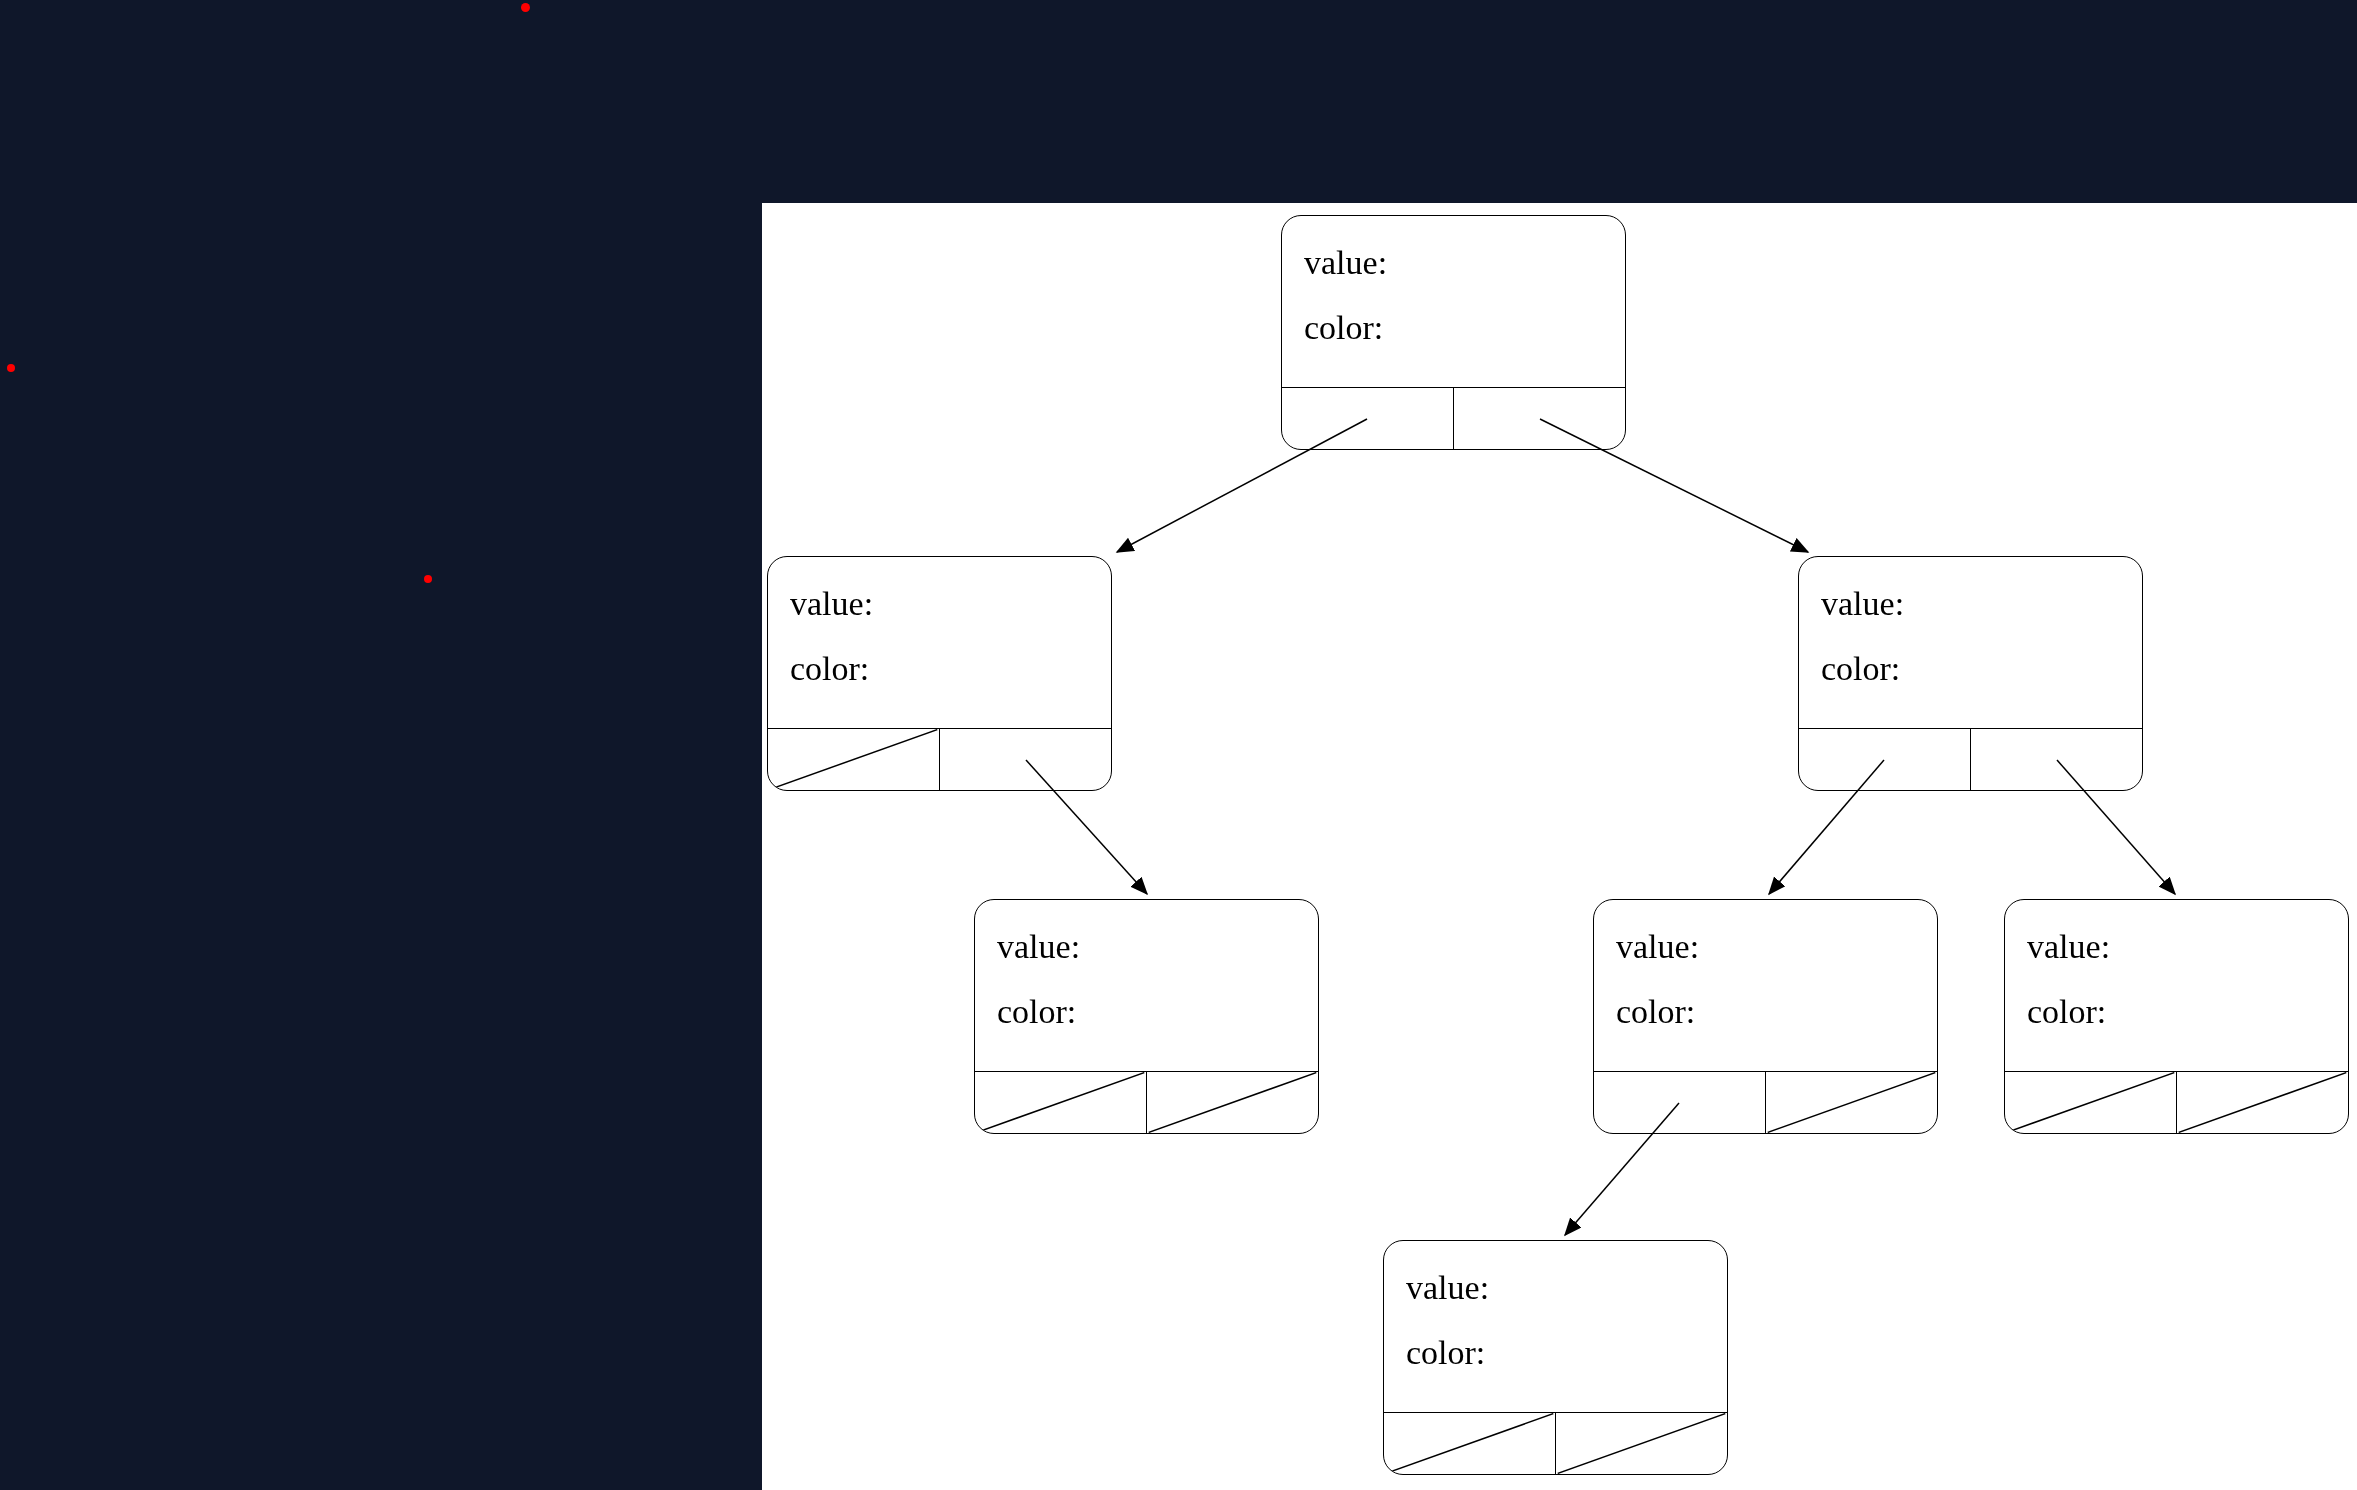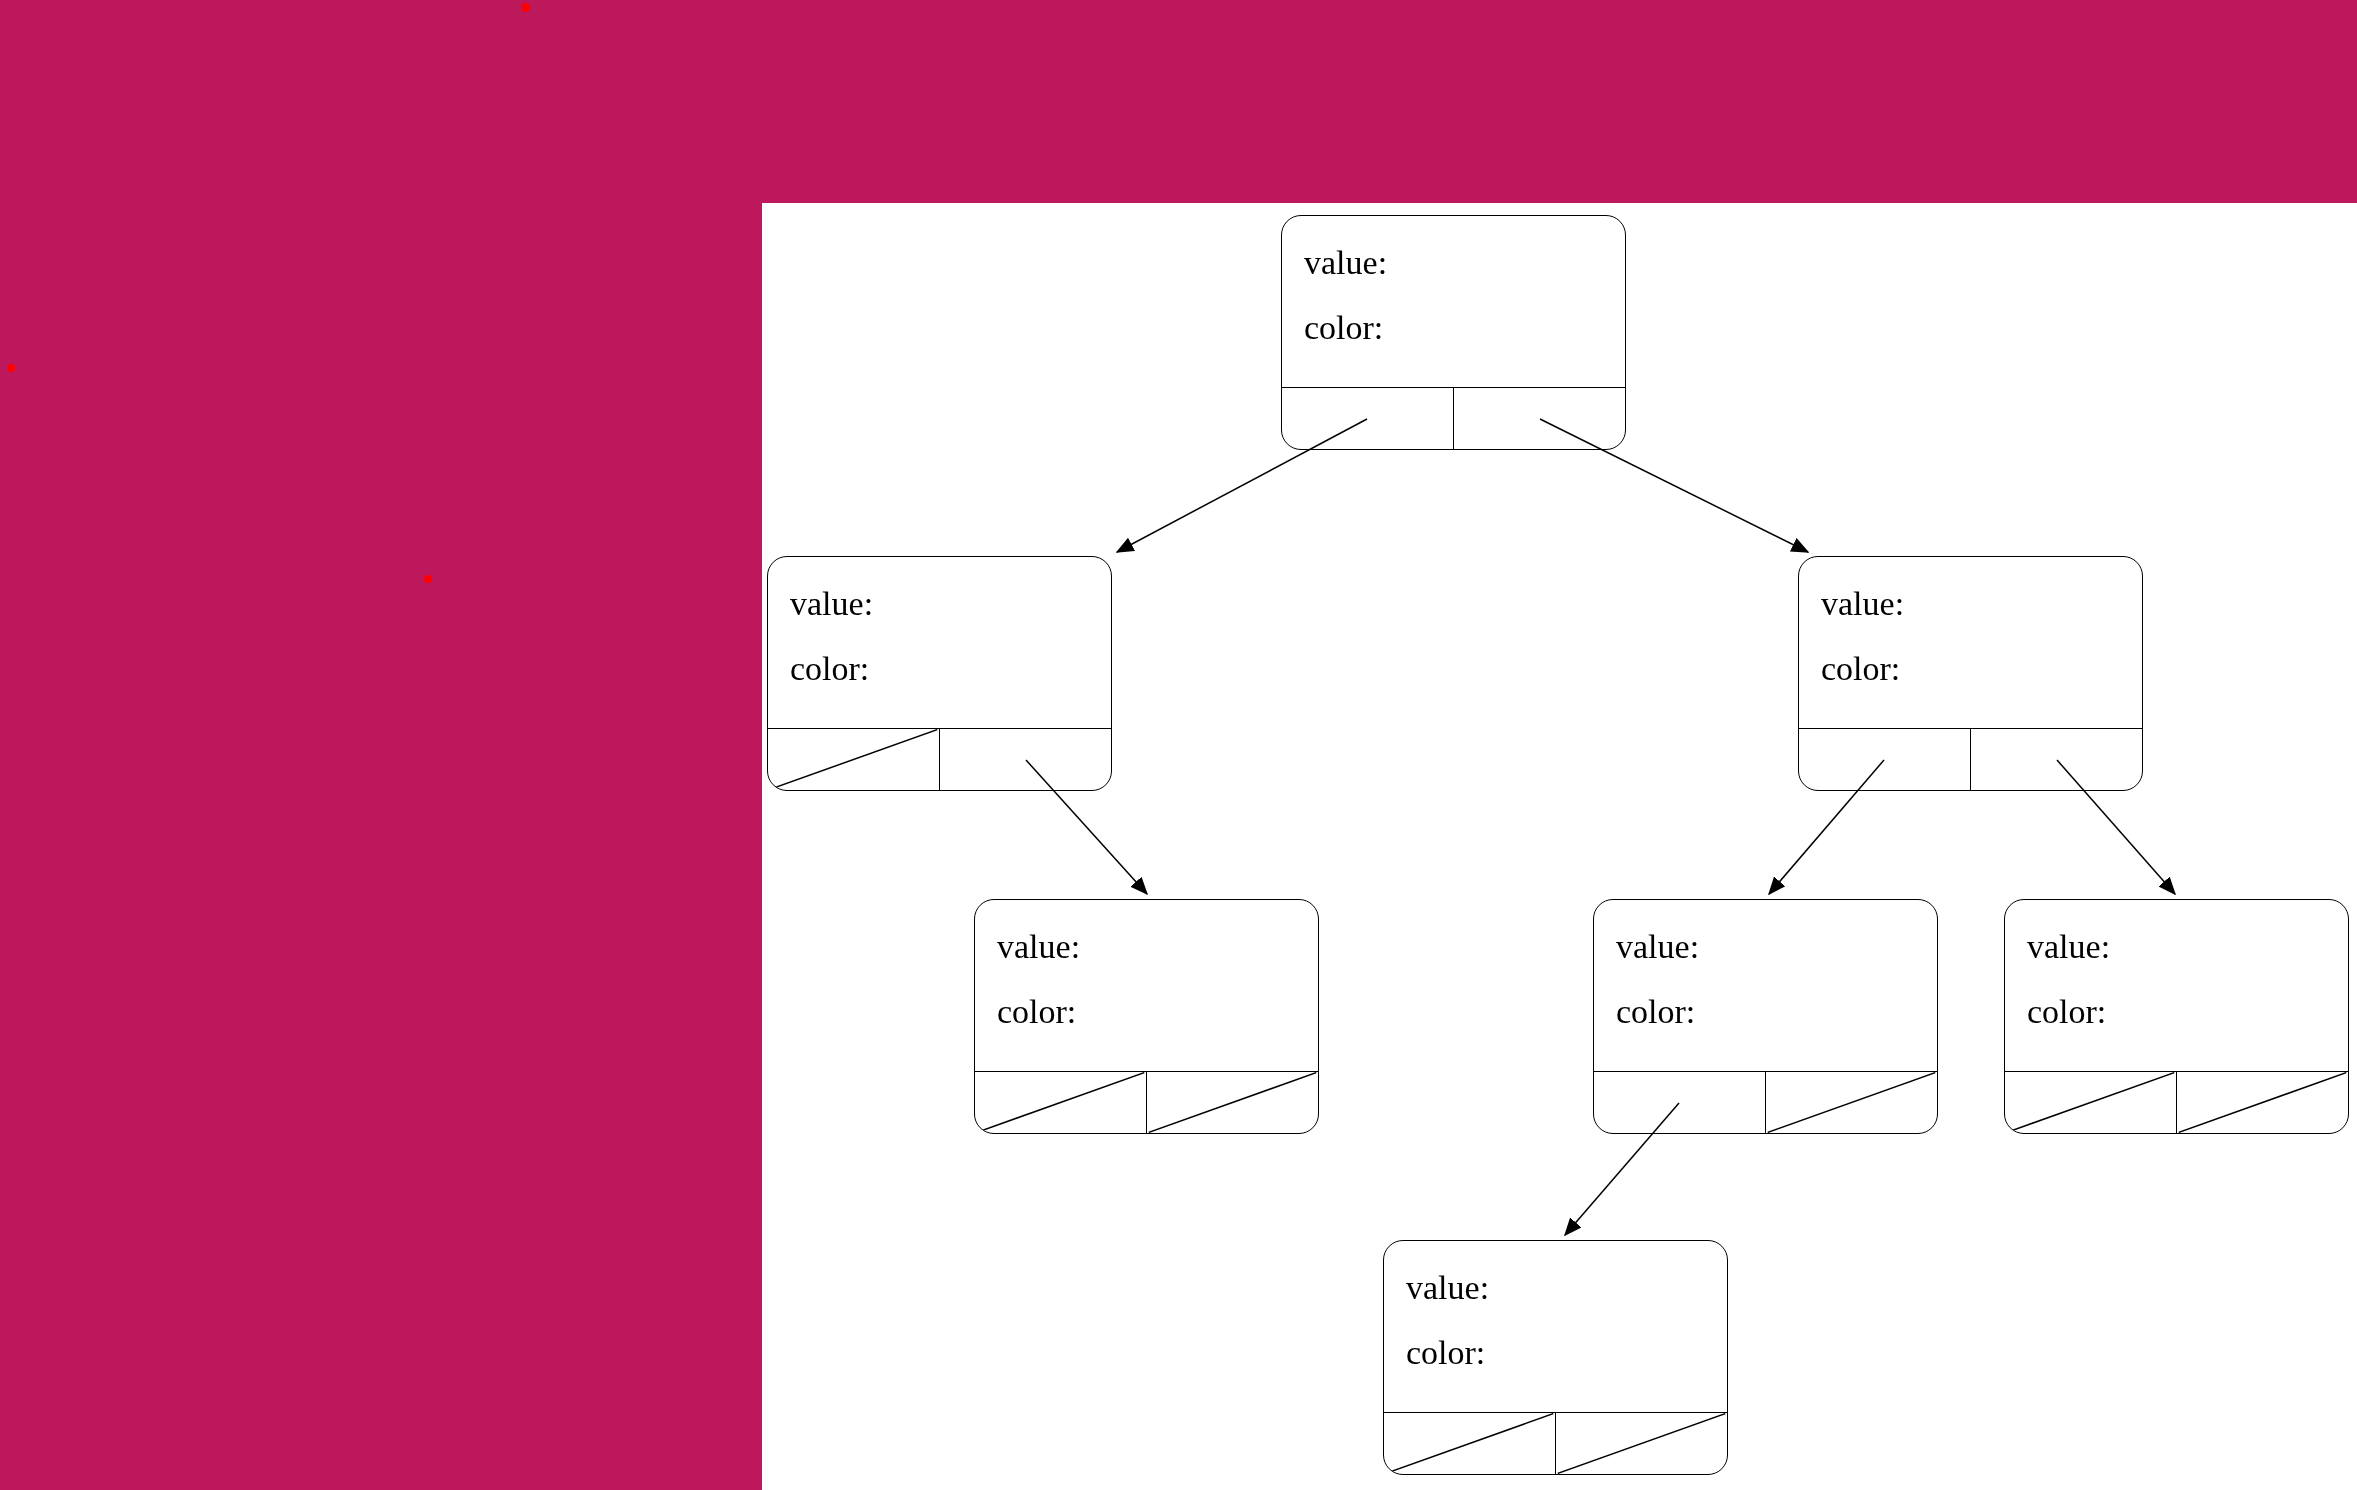--- a/index.html
+++ b/index.html
@@ -1,20 +1,20 @@
 <!DOCTYPE html>
 <html><head>
 <meta charset="utf-8">
 <style>
   * { margin:0; padding:0; box-sizing:border-box; }
   html,body { background:#000; }
   #screen {
     position:relative;
     width:2357px; height:1490px;
-    background:#be185d;
+    background:#0f172a;
     overflow:hidden;
     font-family:"Liberation Serif", serif;
   }
   .panel {
     position:absolute;
     left:762px; top:203px;
     width:1595px; height:1287px;
     background:#ffffff;
   }
   .node {

